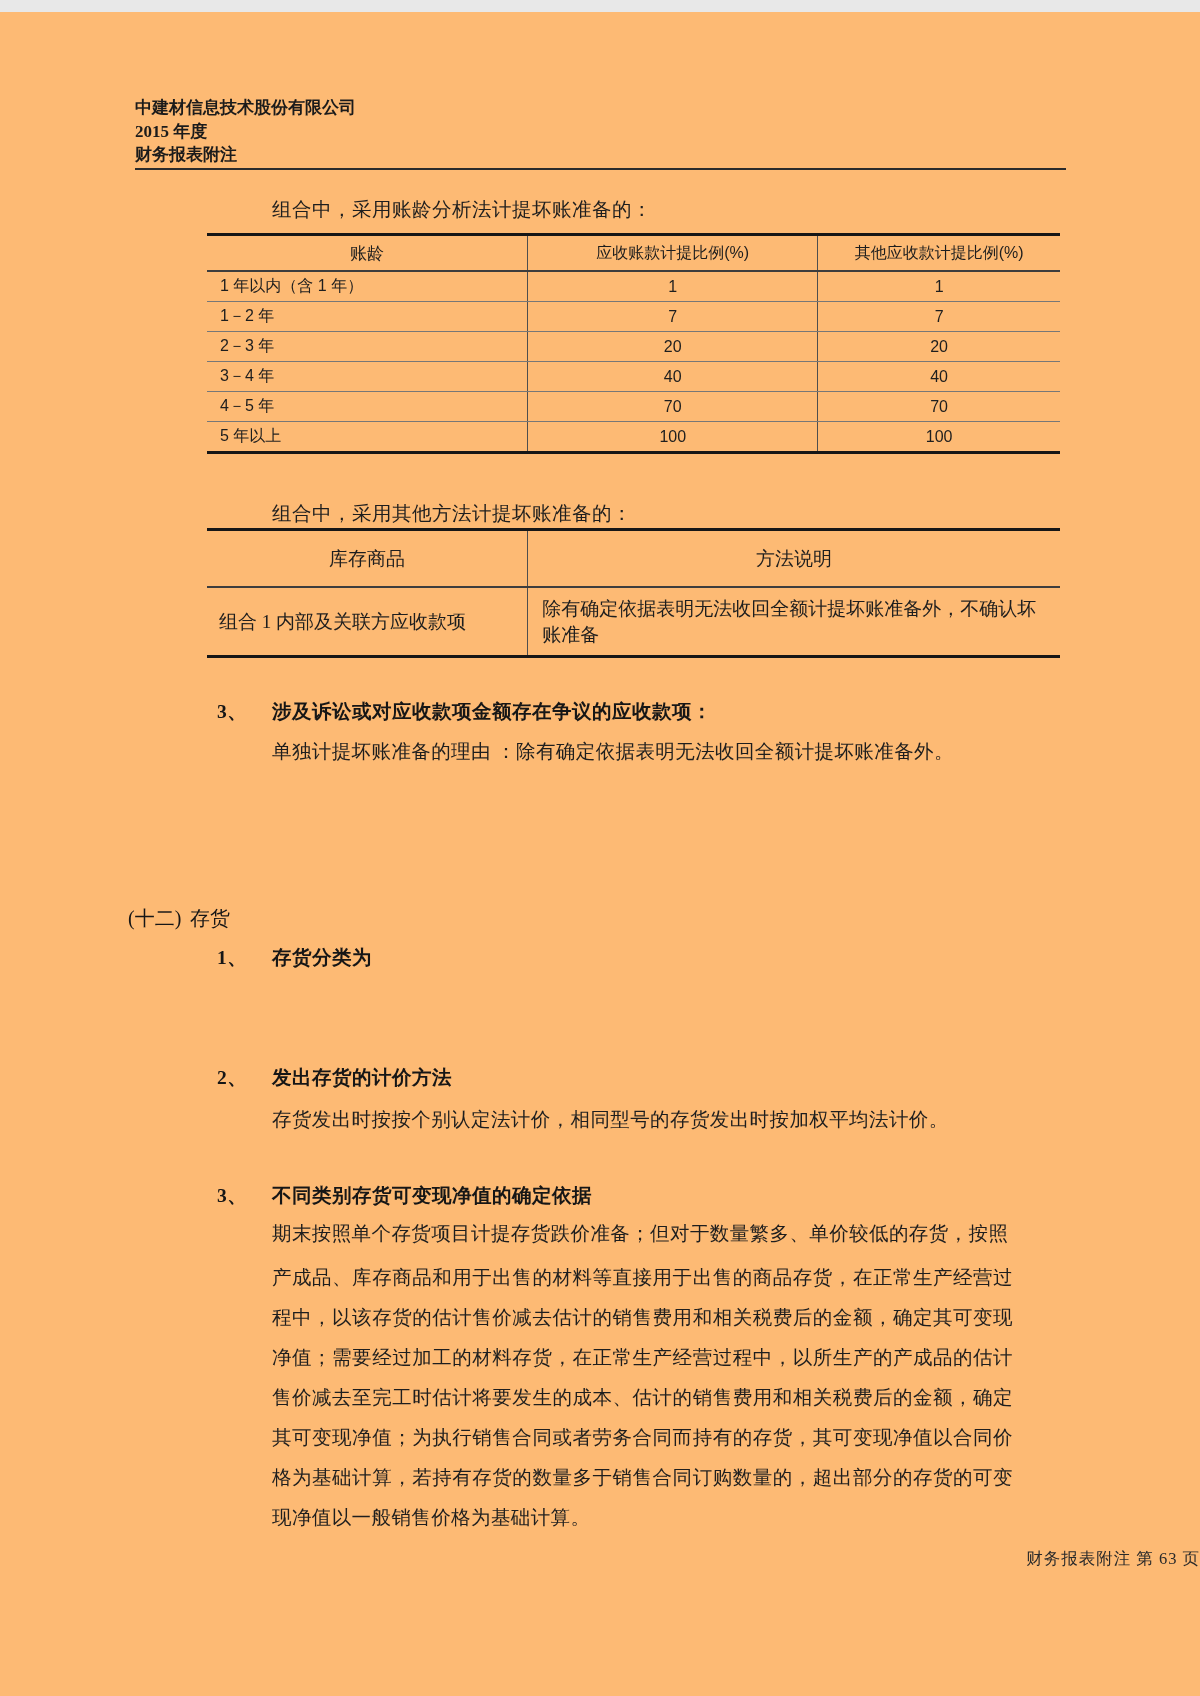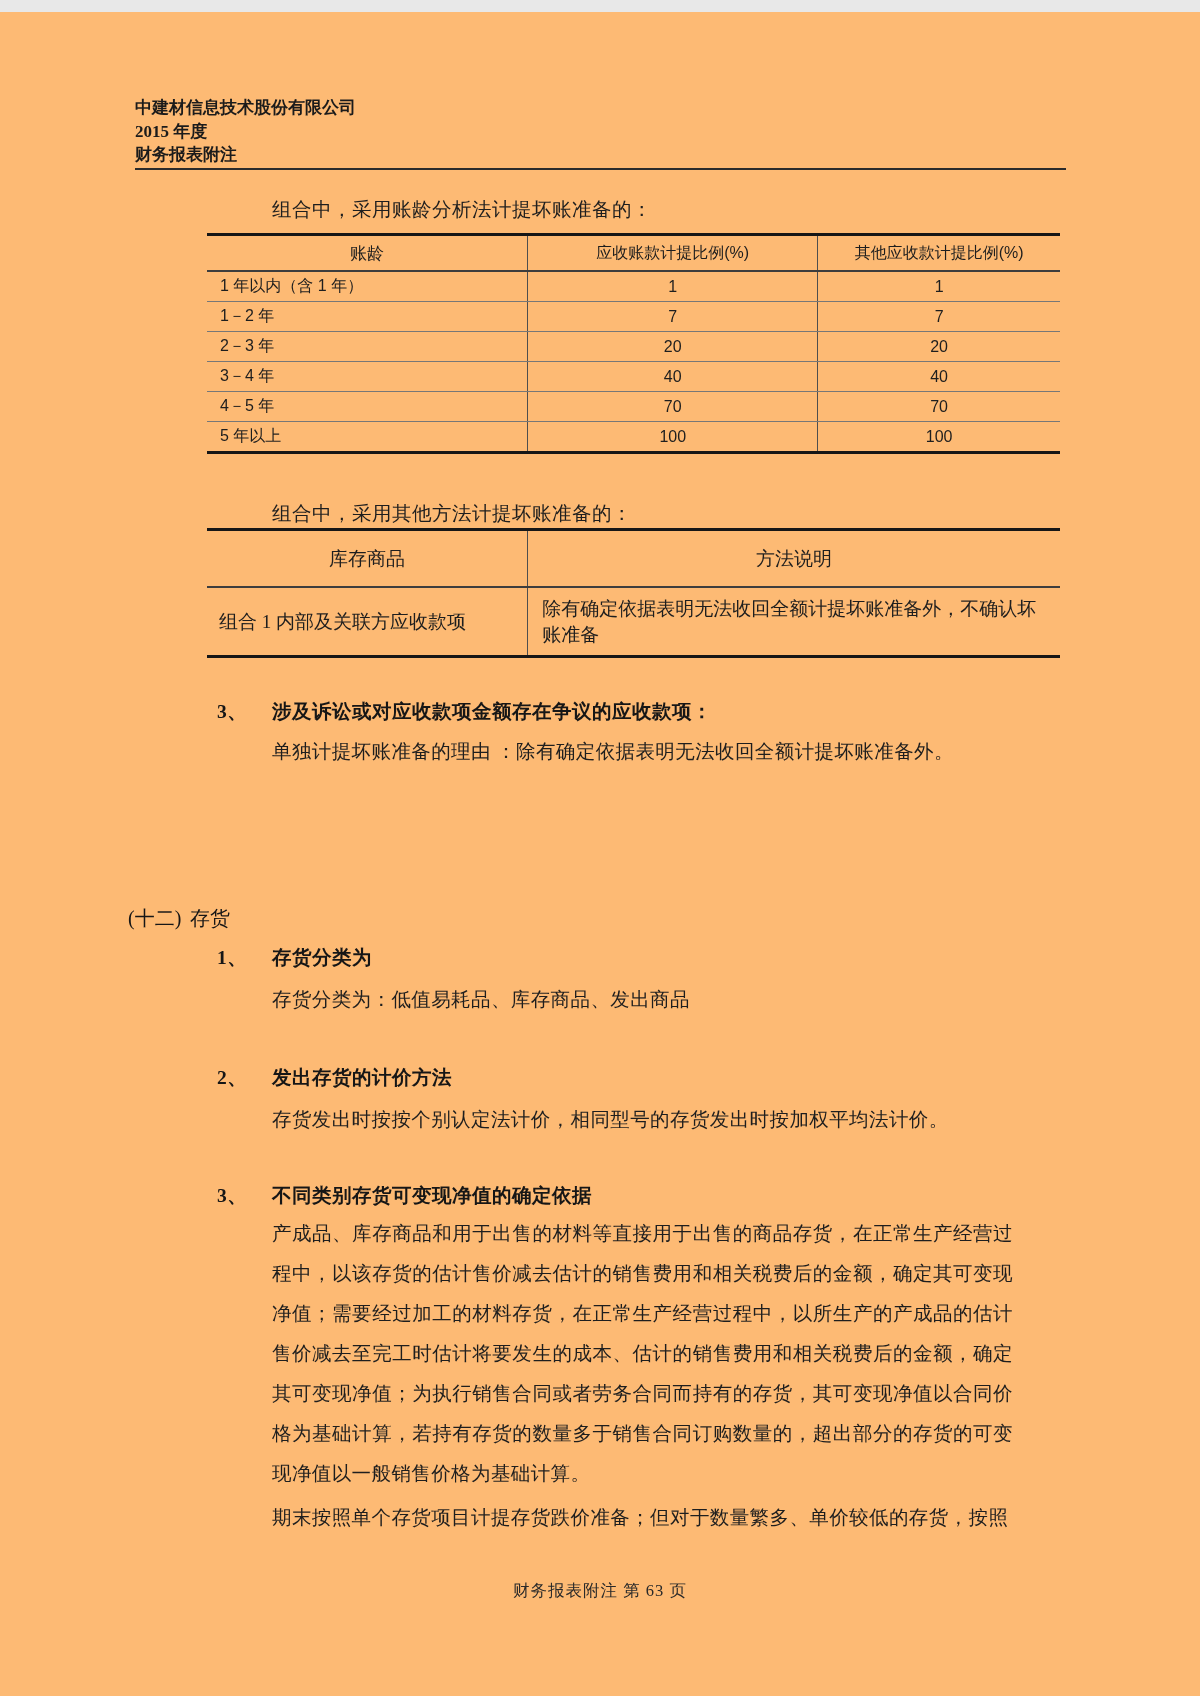--- a/index.html
+++ b/index.html
@@ -80,22 +80,22 @@
   #inv-item-3{top:1170px;}
   #inv-item-3 p{margin-top:4px;}
   
   .chapter-heading{
     position:absolute;left:128px;top:893px;
     font-size:20px;font-weight:normal;color:#161616;
   }
   .chapter-heading .ch-num{display:inline-block;width:62px;}
   
   .doc-footer{
-    position:absolute;left:0;top:1568px;width:1200px;
-    text-align:center;font-size:16.5px;color:#2a2a2a;letter-spacing:1px;
+    position:absolute;left:0;top:1536px;width:1200px;
+    text-align:right;font-size:16.5px;color:#2a2a2a;letter-spacing:1px;
   }
 </style>
 </head>
 <body>
 
 <div class="page">
 
   <div class="doc-header">
     <div>中建材信息技术股份有限公司</div>
     <div>2015 年度</div>
@@ -177,33 +177,32 @@
   </div>
 
   <div class="chapter-heading">
     <span class="ch-num">(十二)</span><span>存货</span>
   </div>
 
   <div class="num-item" id="inv-item-1">
     <div class="item-heading">
       <span class="num">1、</span><span>存货分类为</span>
     </div>
-    <p>存货分类为：低值易耗品、库存商品、发出商品</p>
   </div>
 
   <div class="num-item" id="inv-item-2">
     <div class="item-heading">
       <span class="num">2、</span><span>发出存货的计价方法</span>
     </div>
     <p>存货发出时按按个别认定法计价，相同型号的存货发出时按加权平均法计价。</p>
   </div>
 
   <div class="num-item" id="inv-item-3">
     <div class="item-heading">
       <span class="num">3、</span><span>不同类别存货可变现净值的确定依据</span>
     </div>
+    <p>期末按照单个存货项目计提存货跌价准备；但对于数量繁多、单价较低的存货，按照</p>
     <p>产成品、库存商品和用于出售的材料等直接用于出售的商品存货，在正常生产经营过程中，以该存货的估计售价减去估计的销售费用和相关税费后的金额，确定其可变现净值；需要经过加工的材料存货，在正常生产经营过程中，以所生产的产成品的估计售价减去至完工时估计将要发生的成本、估计的销售费用和相关税费后的金额，确定其可变现净值；为执行销售合同或者劳务合同而持有的存货，其可变现净值以合同价格为基础计算，若持有存货的数量多于销售合同订购数量的，超出部分的存货的可变现净值以一般销售价格为基础计算。</p>
-    <p>期末按照单个存货项目计提存货跌价准备；但对于数量繁多、单价较低的存货，按照</p>
   </div>
 
   <div class="doc-footer">财务报表附注 第 63 页</div>
 
 </div>
 
 </body></html>

